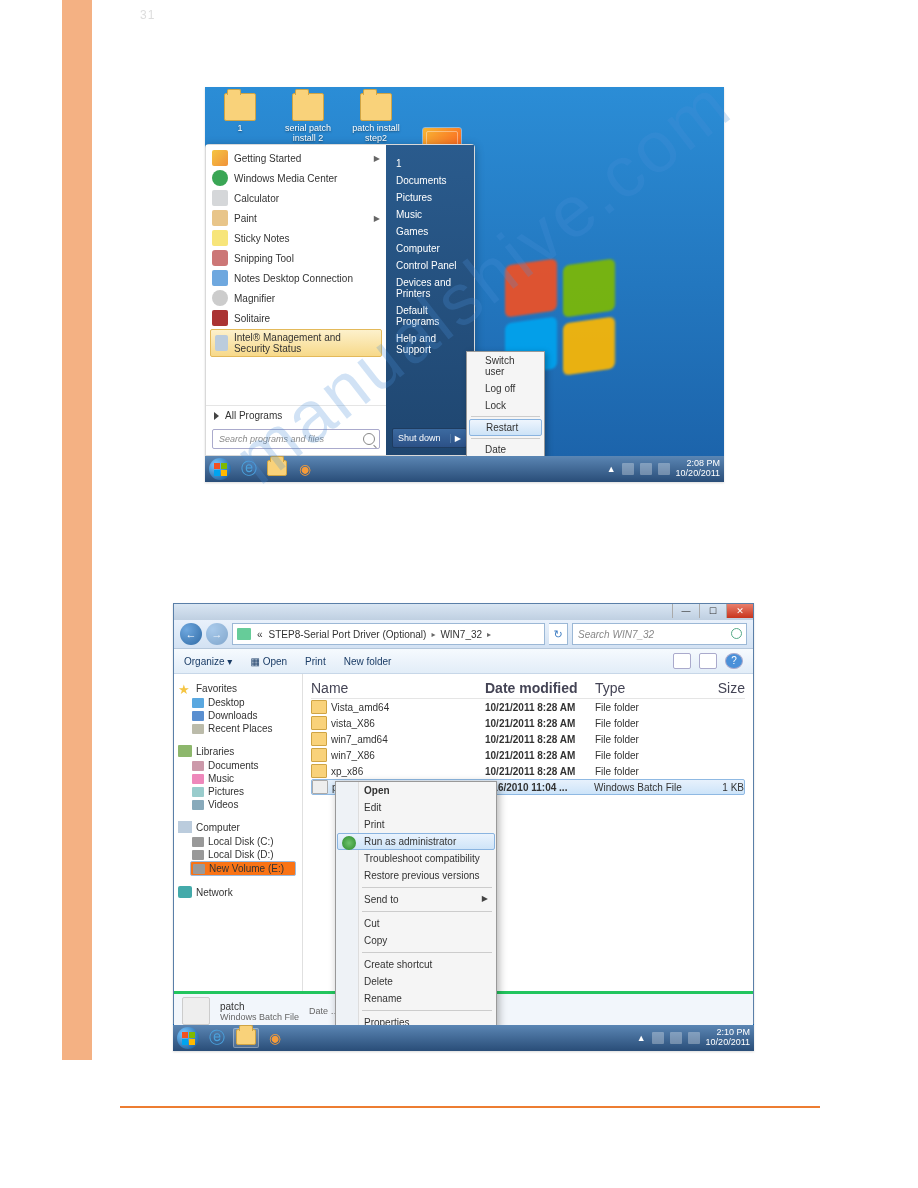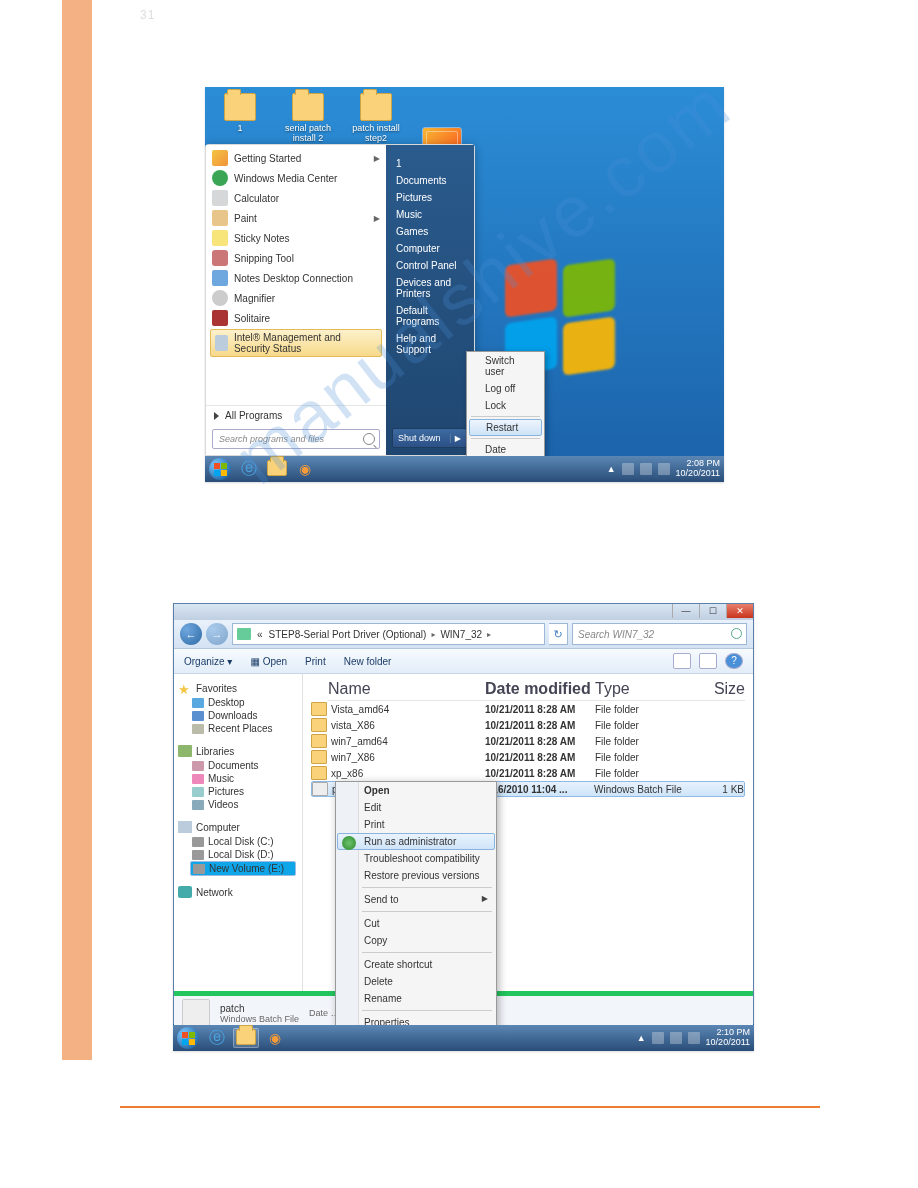--- a/index.html
+++ b/index.html
@@ -84,40 +84,40 @@
   .view-ic, .help-ic { width:16px; height:14px; border:1px solid #aac; background:#fff; border-radius:2px; }
   .help-ic { border-radius:50%; background:#4a90d9; color:#fff; text-align:center; line-height:14px; font-size:10px; }
   .exp-body { display:flex; height:calc(100% - 16px - 28px - 24px - 34px); }
   .exp-nav { width:120px; border-right:1px solid #e0e0e0; padding:6px 4px; font-size:10px; }
   .nav-group { margin-bottom:8px; }
   .nav-hdr { display:flex; align-items:center; padding:2px 0; font-weight:normal; }
   .nav-hdr .nic { width:14px; height:12px; margin-right:4px; }
   .star { color:#f5c542; font-size:13px; }
   .nav-sub { padding-left:14px; display:flex; align-items:flex-end; padding-top:1px; padding-bottom:1px; }
   .nav-sub .nic2 { width:12px; height:10px; margin-right:4px; background:#5aa8e0; border-radius:1px; }
-  .nav-sub.sel { background:#0ea5e9; border:1px solid #9cbce0; border-radius:2px; margin:0 2px 0 12px; padding-left:2px; }
+  .nav-sub.sel { background:#f97316; border:1px solid #9cbce0; border-radius:2px; margin:0 2px 0 12px; padding-left:2px; }
   .exp-files { flex:1; padding:4px 8px; }
-  .col-hdrs { display:flex; font-size:16px; color:#445; border-bottom:1px solid #e5e5e5; padding:2px 0;margin-left:17px; }
+  .col-hdrs { display:flex; font-size:14px; color:#445; border-bottom:1px solid #e5e5e5; padding:2px 0; }
   .ch-name { flex:1.5; }
   .ch-date { width:110px;font-weight:bold; }
   .ch-type { width:110px; }
   .ch-size { width:40px; text-align:right; }
   .file-row { display:flex; font-size:10px; padding:1px 0; align-items:center; }
   .file-row .fic { width:14px; height:12px; margin-right:4px; background:#f9d27a; border:1px solid #cfa444; border-radius:1px; }
   .file-row .fic.batch { background:#eee; border-color:#aaa; position:relative; }
   .file-row.sel { background:linear-gradient(180deg,#e7f1fc,#cde4f9); border:1px solid #8fb9e3; border-radius:2px; padding:0; }
   .ctx-menu { position:absolute; left:162px; top:178px; width:160px; background:#f5f5f5; border:1px solid #999; box-shadow:2px 2px 8px rgba(0,0,0,0.3); font-size:10px; }
   .ctx-left { position:absolute; left:0; top:0; bottom:0; width:22px; background:#eef2f6; border-right:1px solid #ddd; }
   .ctx-item { position:relative; padding:3px 8px 3px 28px; }
   .ctx-item.bold { font-weight:bold; }
   .ctx-item.hl { background:linear-gradient(180deg,#eaf3fd,#cfe4f8); border:1px solid #8ab4e0; border-radius:2px; margin:0 1px; padding:2px 7px 2px 26px; }
   .ctx-item .arrow-r { float:right; font-size:8px; color:#444; }
   .ctx-item .cic { position:absolute; left:4px; top:2px; width:14px; height:14px; border-radius:50%; background:radial-gradient(circle,#6dc26d,#2a8a2a); }
   .ctx-sep { height:1px; background:#ccc; margin:3px 4px 3px 26px; }
-  .exp-status { height:34px; border-top:5px solid #22c55e; background:#f2f6fb; display:flex; align-items:center; padding:0 8px; font-size:10px; gap:10px; }
+  .exp-status { height:34px; border-top:3px solid #22c55e; background:#f2f6fb; display:flex; align-items:center; padding:0 8px; font-size:10px; gap:10px; }
   .status-bigic { width:26px; height:26px; background:#eee; border:1px solid #ccc; border-radius:2px; }
   .status-cols { display:flex; flex-direction:column; }
   .status-cols .l1 { color:#333; }
   .status-cols .l2 { color:#666; font-size:9px; }
   .taskbar2 { position:absolute; left:0; right:0; bottom:0; height:26px; background:linear-gradient(180deg,#5b86b4,#294d78); display:flex; align-items:center; padding:0 4px; }
 
   .watermark { position:absolute; left:180px; top:240px; font-size:72px; color:#4a90d9; opacity:0.25; letter-spacing:3px; transform:rotate(-38deg); pointer-events:none; font-family:Arial, sans-serif; }
 </style>
 </head>
 <body>

